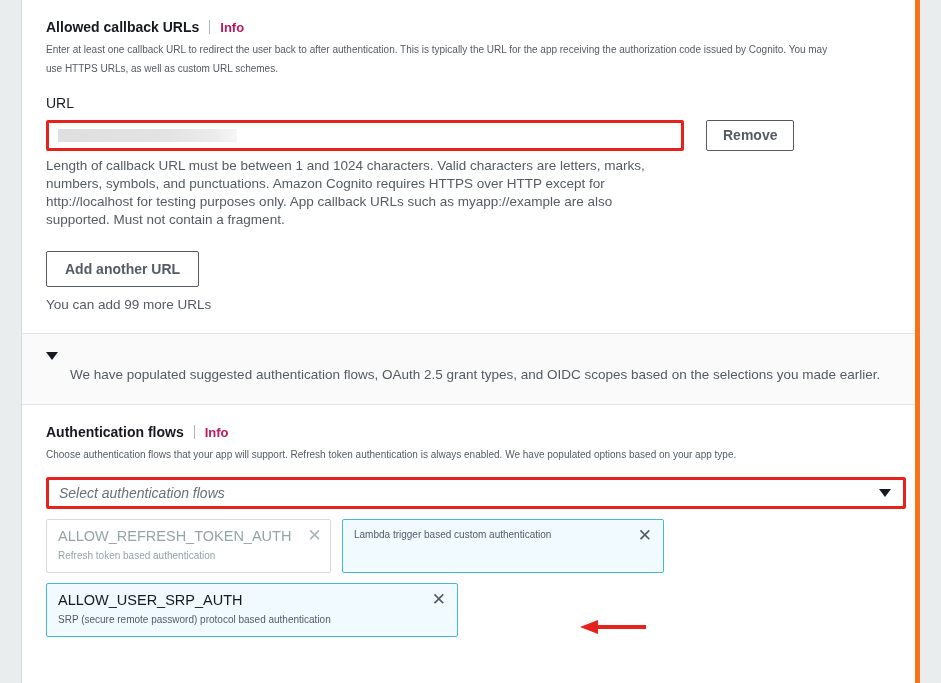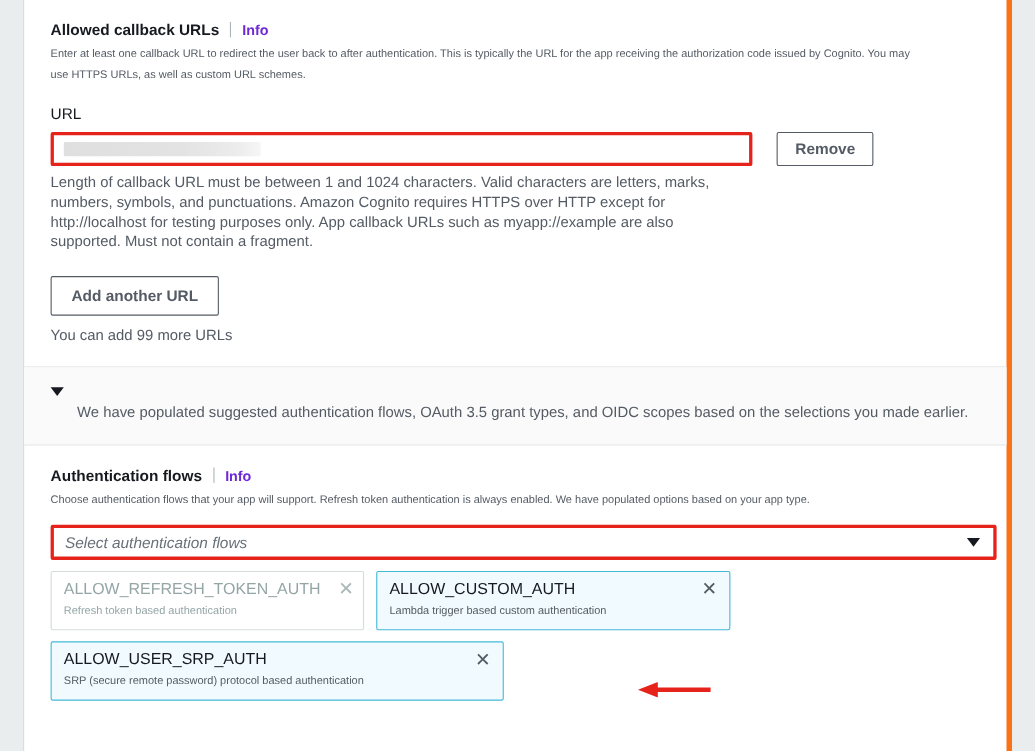--- a/index.html
+++ b/index.html
@@ -51,21 +51,21 @@
     width: 1px;
     height: 14px;
     background: #aab7b8;
     margin: 0 10px;
     position: relative;
     top: 2px;
   }
   .info-link {
     font-size: 13px;
     font-weight: 700;
-    color: #6d28d9;
+    color: #be185d;
     cursor: pointer;
     line-height: 18px;
   }
   .desc {
     font-size: 10px;
     color: #545b64;
     line-height: 19px;
     margin-top: 3px;
     max-width: 800px;
   }
@@ -311,21 +311,21 @@
 
     <div style="height:19px;"></div>
   </div>
 
   <div class="divider"></div>
 
   <div class="advanced-header">
     <div class="adv-title-row">
       <span class="caret"></span>
     </div>
-    <div class="adv-desc">We have populated suggested authentication flows, OAuth 3.5 grant types, and OIDC scopes based on the selections you made earlier.</div>
+    <div class="adv-desc">We have populated suggested authentication flows, OAuth 2.5 grant types, and OIDC scopes based on the selections you made earlier.</div>
   </div>
 
   <div class="divider"></div>
 
   <div class="section-body">
 
     <div class="field-label-row">
       <span class="field-label">Authentication flows</span>
       <span class="label-sep"></span>
       <span class="info-link">Info</span>
@@ -344,21 +344,20 @@
         <div class="chip disabled" id="chip-0">
           <div class="chip-texts">
             <span class="chip-title">ALLOW_REFRESH_TOKEN_AUTH</span>
             <span class="chip-sub">Refresh token based authentication</span>
           </div>
           <span class="chip-x">✕</span>
         </div>
 
         <div class="chip" id="chip-1">
           <div class="chip-texts">
-            <span class="chip-title">ALLOW_CUSTOM_AUTH</span>
             <span class="chip-sub">Lambda trigger based custom authentication</span>
           </div>
           <span class="chip-x">✕</span>
         </div>
 
       </div>
 
       <div class="chip-row">
         <div class="chip" id="chip-2">
           <div class="chip-texts">

